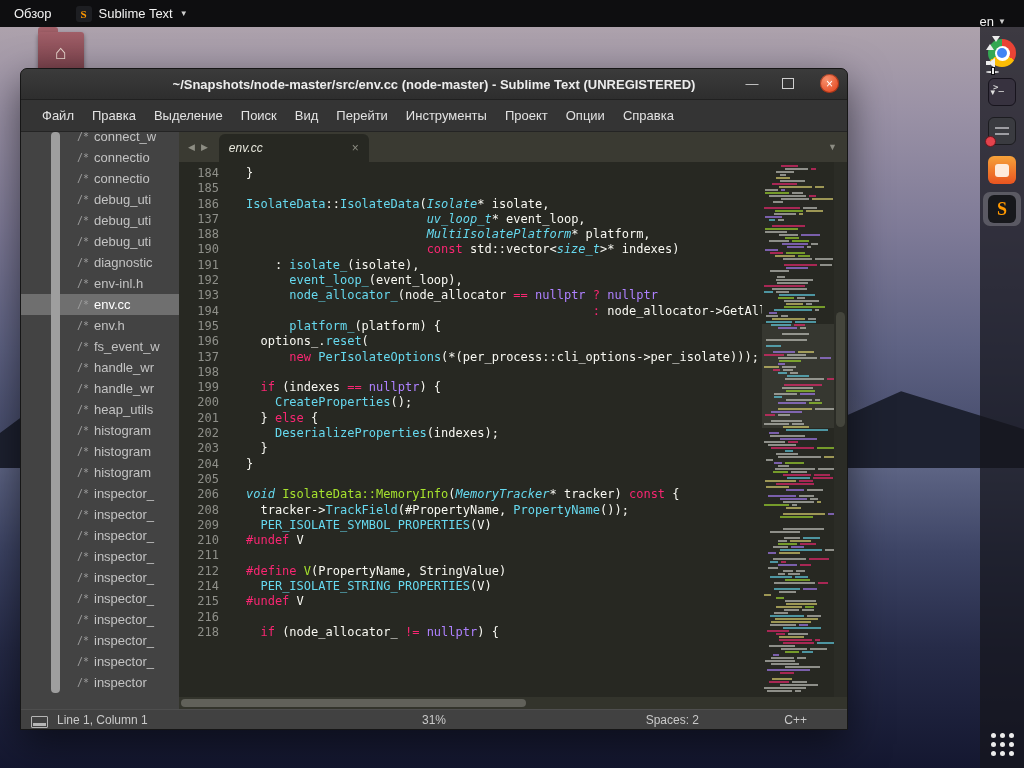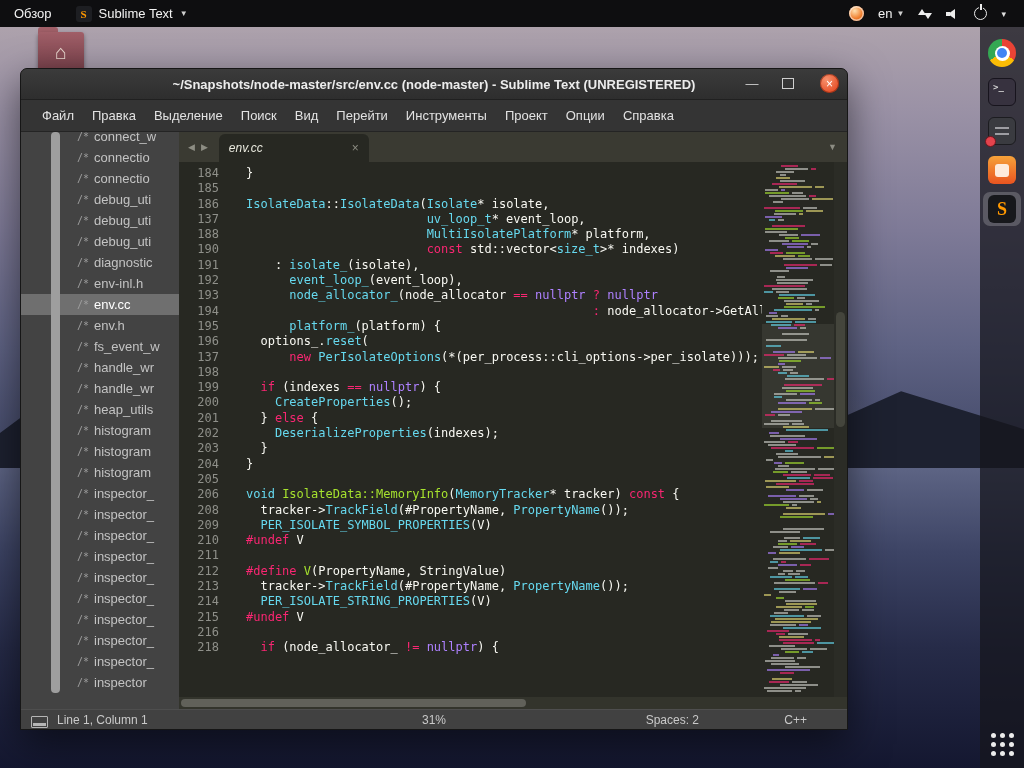--- a/index.html
+++ b/index.html
@@ -19,21 +19,21 @@
   .folder-tab{position:absolute;left:0;top:-5px;width:20px;height:7px;background:#a15f68;border-radius:3px 3px 0 0;}
   .folder-house{position:absolute;inset:0;display:flex;align-items:center;justify-content:center;color:#ecdcd2;font-size:20px;line-height:1;}
 
   
   .top-bar{position:absolute;left:0;top:0;right:0;height:27px;background:#0e0e10;display:flex;align-items:center;color:#f2f2f2;font-size:13px;z-index:20;}
   .tb-activities{padding:0 14px;height:100%;display:flex;align-items:center;}
   .tb-app{display:flex;align-items:center;gap:7px;padding:0 10px;height:100%;}
   .tb-app-icon{width:16px;height:16px;border-radius:3px;background:#1d1e22;display:flex;align-items:center;justify-content:center;color:#ff9800;font:bold 11px "Liberation Serif",serif;}
   .tb-caret{font-size:8px;color:#cfcfcf;}
   .tb-spacer{flex:1;}
-  .tb-right{display:flex;align-items:center;gap:14px;padding-right:18px;height:100%;}
+  .tb-right{display:flex;align-items:center;gap:14px;padding-right:18px;height:100%;flex-direction:column;}
   .tray-circle{width:15px;height:15px;border-radius:50%;background:radial-gradient(circle at 38% 32%,#ffe0b0,#f08030 55%,#c85a10 90%);box-shadow:inset 0 0 0 1.5px rgba(255,255,255,.55);}
   .kbd-group{display:flex;align-items:center;gap:4px;}
   .net-icon{position:relative;width:14px;height:12px;}
   .net-icon::before{content:"";position:absolute;left:0;top:1px;border-left:4px solid transparent;border-right:4px solid transparent;border-bottom:6px solid #ededed;}
   .net-icon::after{content:"";position:absolute;right:0;bottom:1px;border-left:4px solid transparent;border-right:4px solid transparent;border-top:6px solid #ededed;}
   .vol-icon{position:relative;width:14px;height:12px;}
   .vol-icon::before{content:"";position:absolute;left:0;top:4px;width:4px;height:4px;background:#ededed;}
   .vol-icon::after{content:"";position:absolute;left:2px;top:1px;border-top:5px solid transparent;border-bottom:5px solid transparent;border-right:7px solid #ededed;}
   .pow-icon{width:11px;height:11px;border:1.5px solid #ededed;border-radius:50%;position:relative;}
   .pow-icon::after{content:"";position:absolute;left:50%;top:-4px;width:2px;height:6px;background:#ededed;transform:translateX(-50%);box-shadow:0 0 0 1px #0e0e10;}
@@ -95,21 +95,21 @@
   .tab-close{color:#8d8d83;font-size:12px;}
   .tab-overflow{position:absolute;right:10px;top:0;height:100%;display:flex;align-items:center;color:#8d8d83;font-size:9px;}
 
   .code-area{position:relative;flex:1;background:#272822;overflow:hidden;}
   .code-lines{position:absolute;left:0;top:0;bottom:0;right:85px;overflow:hidden;padding-top:4px;font:12px "DejaVu Sans Mono",monospace;}
   .code-line{height:15.3px;line-height:15.3px;white-space:pre;}
   .gutter{display:inline-block;width:40px;text-align:right;color:#8f908a;flex:none;}
   .code-text{margin-left:27px;white-space:pre;}
   .tk-p{color:#f8f8f2;}
   .tk-k{color:#f92672;}
-  .tk-t{color:#66d9ef;}
+  .tk-t{color:#66d9ef;font-style:italic;}
   .tk-f{color:#66d9ef;}
   .tk-g{color:#a6e22e;}
   .tk-c{color:#ae81ff;}
   .tk-s{color:#e6db74;}
 
   .minimap{position:absolute;right:13px;top:0;bottom:0;width:72px;background:#272822;overflow:hidden;padding-top:3px;}
   .mm-row{height:2px;margin-bottom:1px;font-size:0;white-space:nowrap;}
   .mm-bar{display:inline-block;height:2px;vertical-align:top;opacity:.62;}
   .mm-viewport{position:absolute;left:0;right:0;top:162px;height:104px;background:rgba(248,248,242,.07);}
   .vscroll{position:absolute;right:0;top:0;bottom:0;width:13px;background:#2b2c26;}
@@ -317,21 +317,20 @@
               <div class="code-line"><span class="gutter">202</span><span class="code-text"><span class="tk-p">    </span><span class="tk-f">DeserializeProperties</span><span class="tk-p">(indexes);</span></span></div>
               <div class="code-line"><span class="gutter">203</span><span class="code-text"><span class="tk-p">  }</span></span></div>
               <div class="code-line"><span class="gutter">204</span><span class="code-text"><span class="tk-p">}</span></span></div>
               <div class="code-line"><span class="gutter">205</span><span class="code-text"></span></div>
               <div class="code-line"><span class="gutter">206</span><span class="code-text"><span class="tk-t">void</span><span class="tk-p"> </span><span class="tk-g">IsolateData::MemoryInfo</span><span class="tk-p">(</span><span class="tk-t">MemoryTracker</span><span class="tk-p">* tracker) </span><span class="tk-k">const</span><span class="tk-p"> {</span></span></div>
               <div class="code-line"><span class="gutter">208</span><span class="code-text"><span class="tk-p">  tracker-&gt;</span><span class="tk-f">TrackField</span><span class="tk-p">(#PropertyName, </span><span class="tk-f">PropertyName</span><span class="tk-p">());</span></span></div>
               <div class="code-line"><span class="gutter">209</span><span class="code-text"><span class="tk-p">  </span><span class="tk-f">PER_ISOLATE_SYMBOL_PROPERTIES</span><span class="tk-p">(V)</span></span></div>
               <div class="code-line"><span class="gutter">210</span><span class="code-text"><span class="tk-k">#undef</span><span class="tk-p"> V</span></span></div>
               <div class="code-line"><span class="gutter">211</span><span class="code-text"></span></div>
               <div class="code-line"><span class="gutter">212</span><span class="code-text"><span class="tk-k">#define</span><span class="tk-p"> </span><span class="tk-g">V</span><span class="tk-p">(PropertyName, StringValue)</span></span></div>
-              <div class="code-line"><span class="gutter">213</span><span class="code-text"><span class="tk-p">  tracker-&gt;</span><span class="tk-f">TrackField</span><span class="tk-p">(#PropertyName, </span><span class="tk-f">PropertyName</span><span class="tk-p">());</span></span></div>
               <div class="code-line"><span class="gutter">214</span><span class="code-text"><span class="tk-p">  </span><span class="tk-f">PER_ISOLATE_STRING_PROPERTIES</span><span class="tk-p">(V)</span></span></div>
               <div class="code-line"><span class="gutter">215</span><span class="code-text"><span class="tk-k">#undef</span><span class="tk-p"> V</span></span></div>
               <div class="code-line"><span class="gutter">216</span><span class="code-text"></span></div>
               <div class="code-line"><span class="gutter">218</span><span class="code-text"><span class="tk-p">  </span><span class="tk-k">if</span><span class="tk-p"> (node_allocator_ </span><span class="tk-k">!=</span><span class="tk-p"> </span><span class="tk-c">nullptr</span><span class="tk-p">) {</span></span></div>
             </div>
           <div class="minimap">
             <div class="mm-viewport"></div>
           <div class="mm-row"><span class="mm-bar" style="margin-left: 19px; width: 17px; background: rgb(249, 38, 114);"></span></div>
               <div class="mm-row"><span class="mm-bar" style="margin-left: 23px; width: 23px; background: rgb(207, 207, 200);"></span><span class="mm-bar" style="margin-left: 3px; width: 5px; background: rgb(249, 38, 114);"></span></div>
               <div class="mm-row"><span class="mm-bar" style="margin-left: 14px; width: 18px; background: rgb(207, 207, 200);"></span></div>

